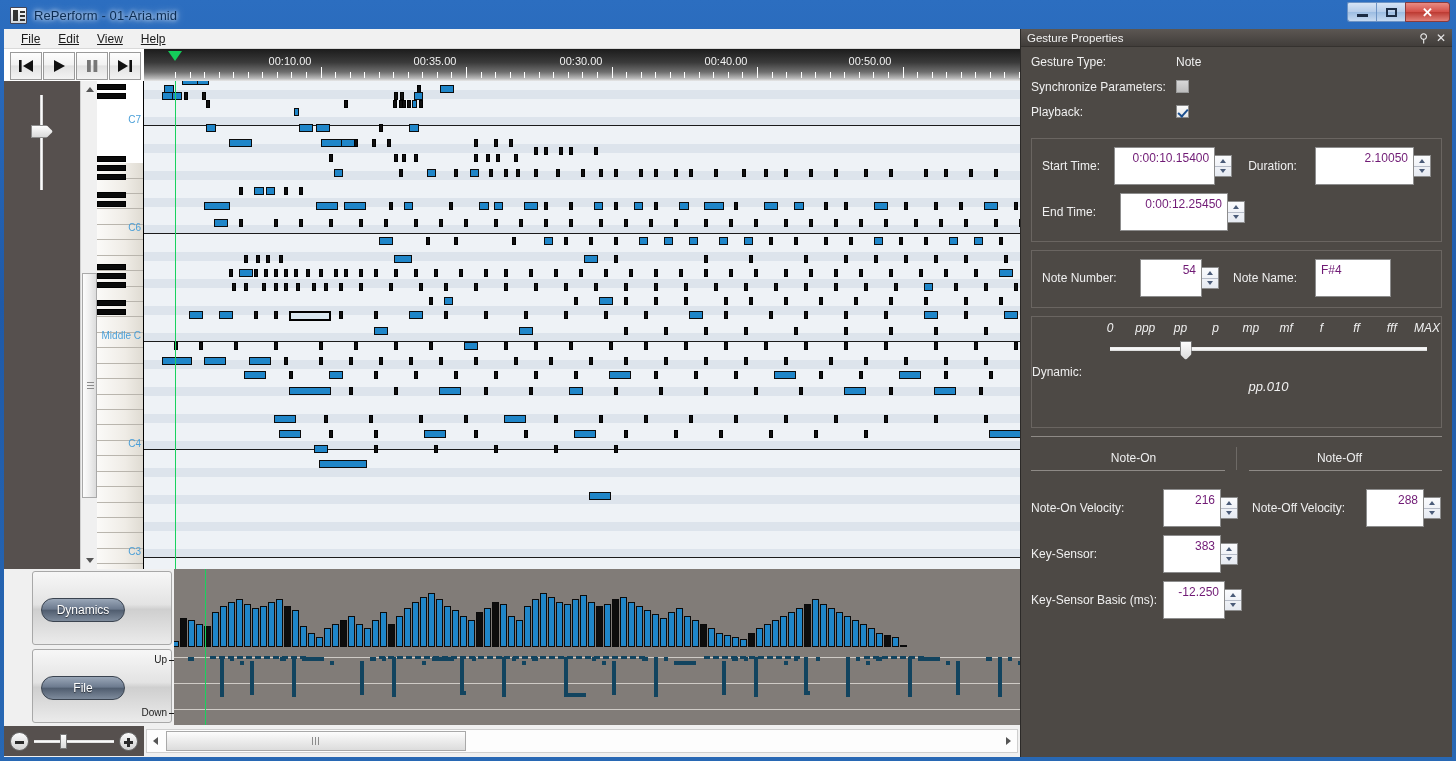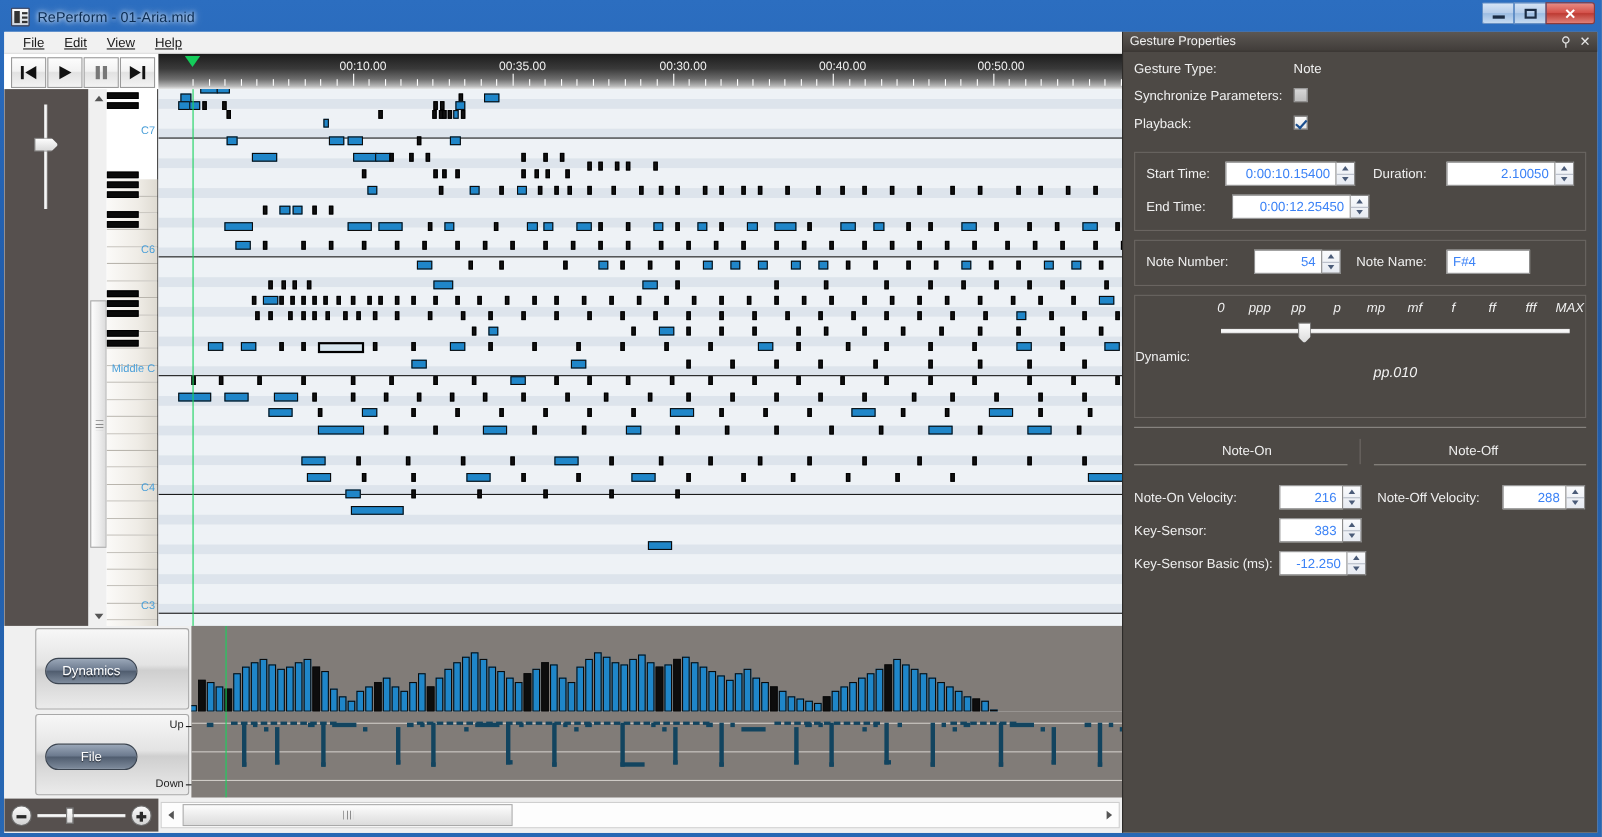--- a/index.html
+++ b/index.html
@@ -107,21 +107,21 @@
 
   
   #ruler {
     flex: 1; position: relative;
     background: linear-gradient(180deg,#1c1c1c 0%,#3a3a3a 42%,#6e6e6e 72%,#b9b9b9 92%,#e9e9e9 100%);
     overflow: hidden;
   }
   #ruler .tlabel {
     position: absolute; top: 6px; color: #f2f2f2; font-size: 11px;
     font-family: "Liberation Sans", sans-serif;
-    transform: translateX(-50%); white-space: nowrap; margin-left: 40px;
+    transform: translateX(-50%); white-space: nowrap;
   }
   #ruler .tick { position: absolute; bottom: 3px; width: 1px; height: 6px; background: #fff; }
   #ruler .tick.maj { height: 11px; }
   #ruler .ph-head {
     position: absolute; top: 2px; width: 0; height: 0;
     border-left: 7px solid transparent; border-right: 7px solid transparent;
     border-top: 10px solid #14cc5a; transform: translateX(-7px);
   }
 
   
@@ -301,22 +301,22 @@
   }
   .chk.disabled { background: linear-gradient(180deg,#d7d7d7,#bdbdbd); border-color:#9a9a9a; }
 
   .group {
     border: 1px solid #6a6561; margin: 8px 0 0 0; padding: 8px 10px 10px 10px;
   }
   .frow { display: flex; align-items: center; margin-bottom: 8px; }
   .frow:last-child { margin-bottom: 0; }
   .flabel { font-size: 12px; color: #f0f0f0; }
   .tinput {
-    background: #fff; color: #3b82f6; border: 1px solid #8d8d8d;
-    height: 22px; line-height: 20px; padding: 0 5px; font-size: 12px;
+    background: #fff; color: #701a75; border: 1px solid #8d8d8d;
+    height: 38px; line-height: 20px; padding: 0 5px; font-size: 12px;
     text-align: right; font-family: "Liberation Sans", sans-serif;
   }
   .tinput.ltext { text-align: left; }
   .spin {
     width: 17px; height: 22px; flex: none;
     border: 1px solid #8d8d8d; border-left: none;
     background: linear-gradient(180deg,#fafbfd,#e6eaf1);
     display: flex; flex-direction: column;
   }
   .spin i {

